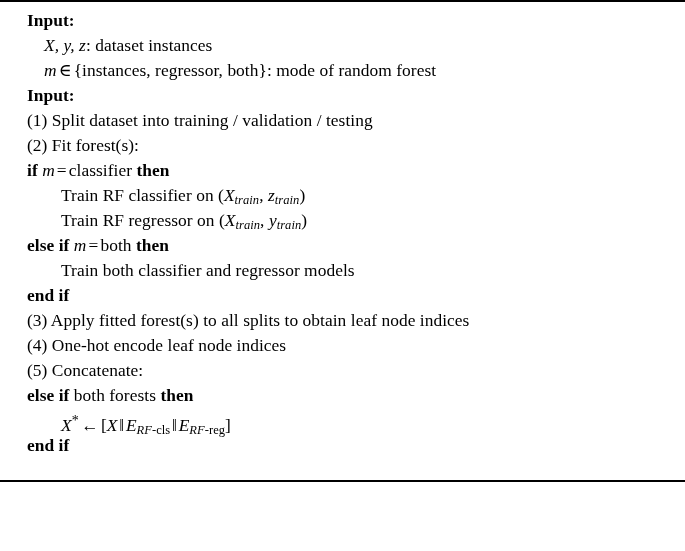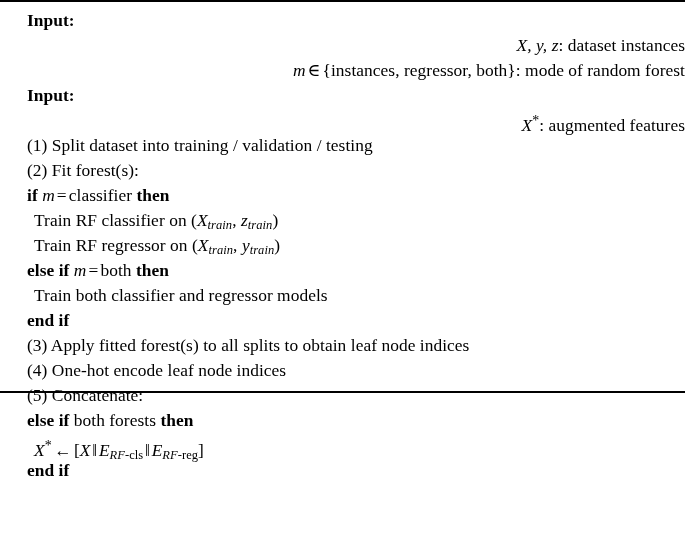--- a/index.html
+++ b/index.html
@@ -11,40 +11,40 @@
     width: 685px;
     height: 551px;
     overflow: hidden;
     font-family: "Liberation Serif", "DejaVu Serif", serif;
     color: #000000;
   }
 
   #algorithm-box {
     position: relative;
     width: 685px;
-    height: 393px;
+    height: 482px;
     box-sizing: border-box;
     border-top: 2px solid #000;
     border-bottom: 2px solid #000;
     padding: 6px 0 0 0;
     background: #fff;
   }
 
   .line {
     font-size: 17.4px;
     line-height: 25px;
     height: 25px;
     white-space: nowrap;
     padding-left: 27px;
     letter-spacing: 0.05px;
   }
 
   
-  .ind1 { padding-left: 44px; text-align: right; }
-  .ind2 { padding-left: 34px; }
+  .ind1 { padding-left: 44px; }
+  .ind2 { padding-left: 61px; }
 
   .kw { font-weight: bold; }
   .var { font-style: italic; }
   .rm  { font-style: normal; }
 
   
   .star {
     font-style: normal;
     vertical-align: 0.46em;
     font-size: 0.80em;
@@ -83,23 +83,20 @@
   <div class="line ind1">
     <span class="var">X, y, z</span><span>: dataset instances</span>
   </div>
 
   <div class="line ind1">
     <span class="var">m</span><span class="op rm">∈</span><span class="rm">{instances, regressor, both}</span><span>: mode of random forest</span>
   </div>
 
   <div class="line kw">Input:</div>
 
-  <div class="line ind1">
-    <span class="var">X</span><span class="star">*</span><span>: augmented features</span>
-  </div>
 
   <div class="line">(1) Split dataset into training / validation / testing</div>
   <div class="line">(2) Fit forest(s):</div>
 
   <div class="line">
     <span class="kw">if</span>
     <span class="var">m</span><span class="op rm">=</span><span class="rm">classifier</span>
     <span class="kw">then</span>
   </div>
 

